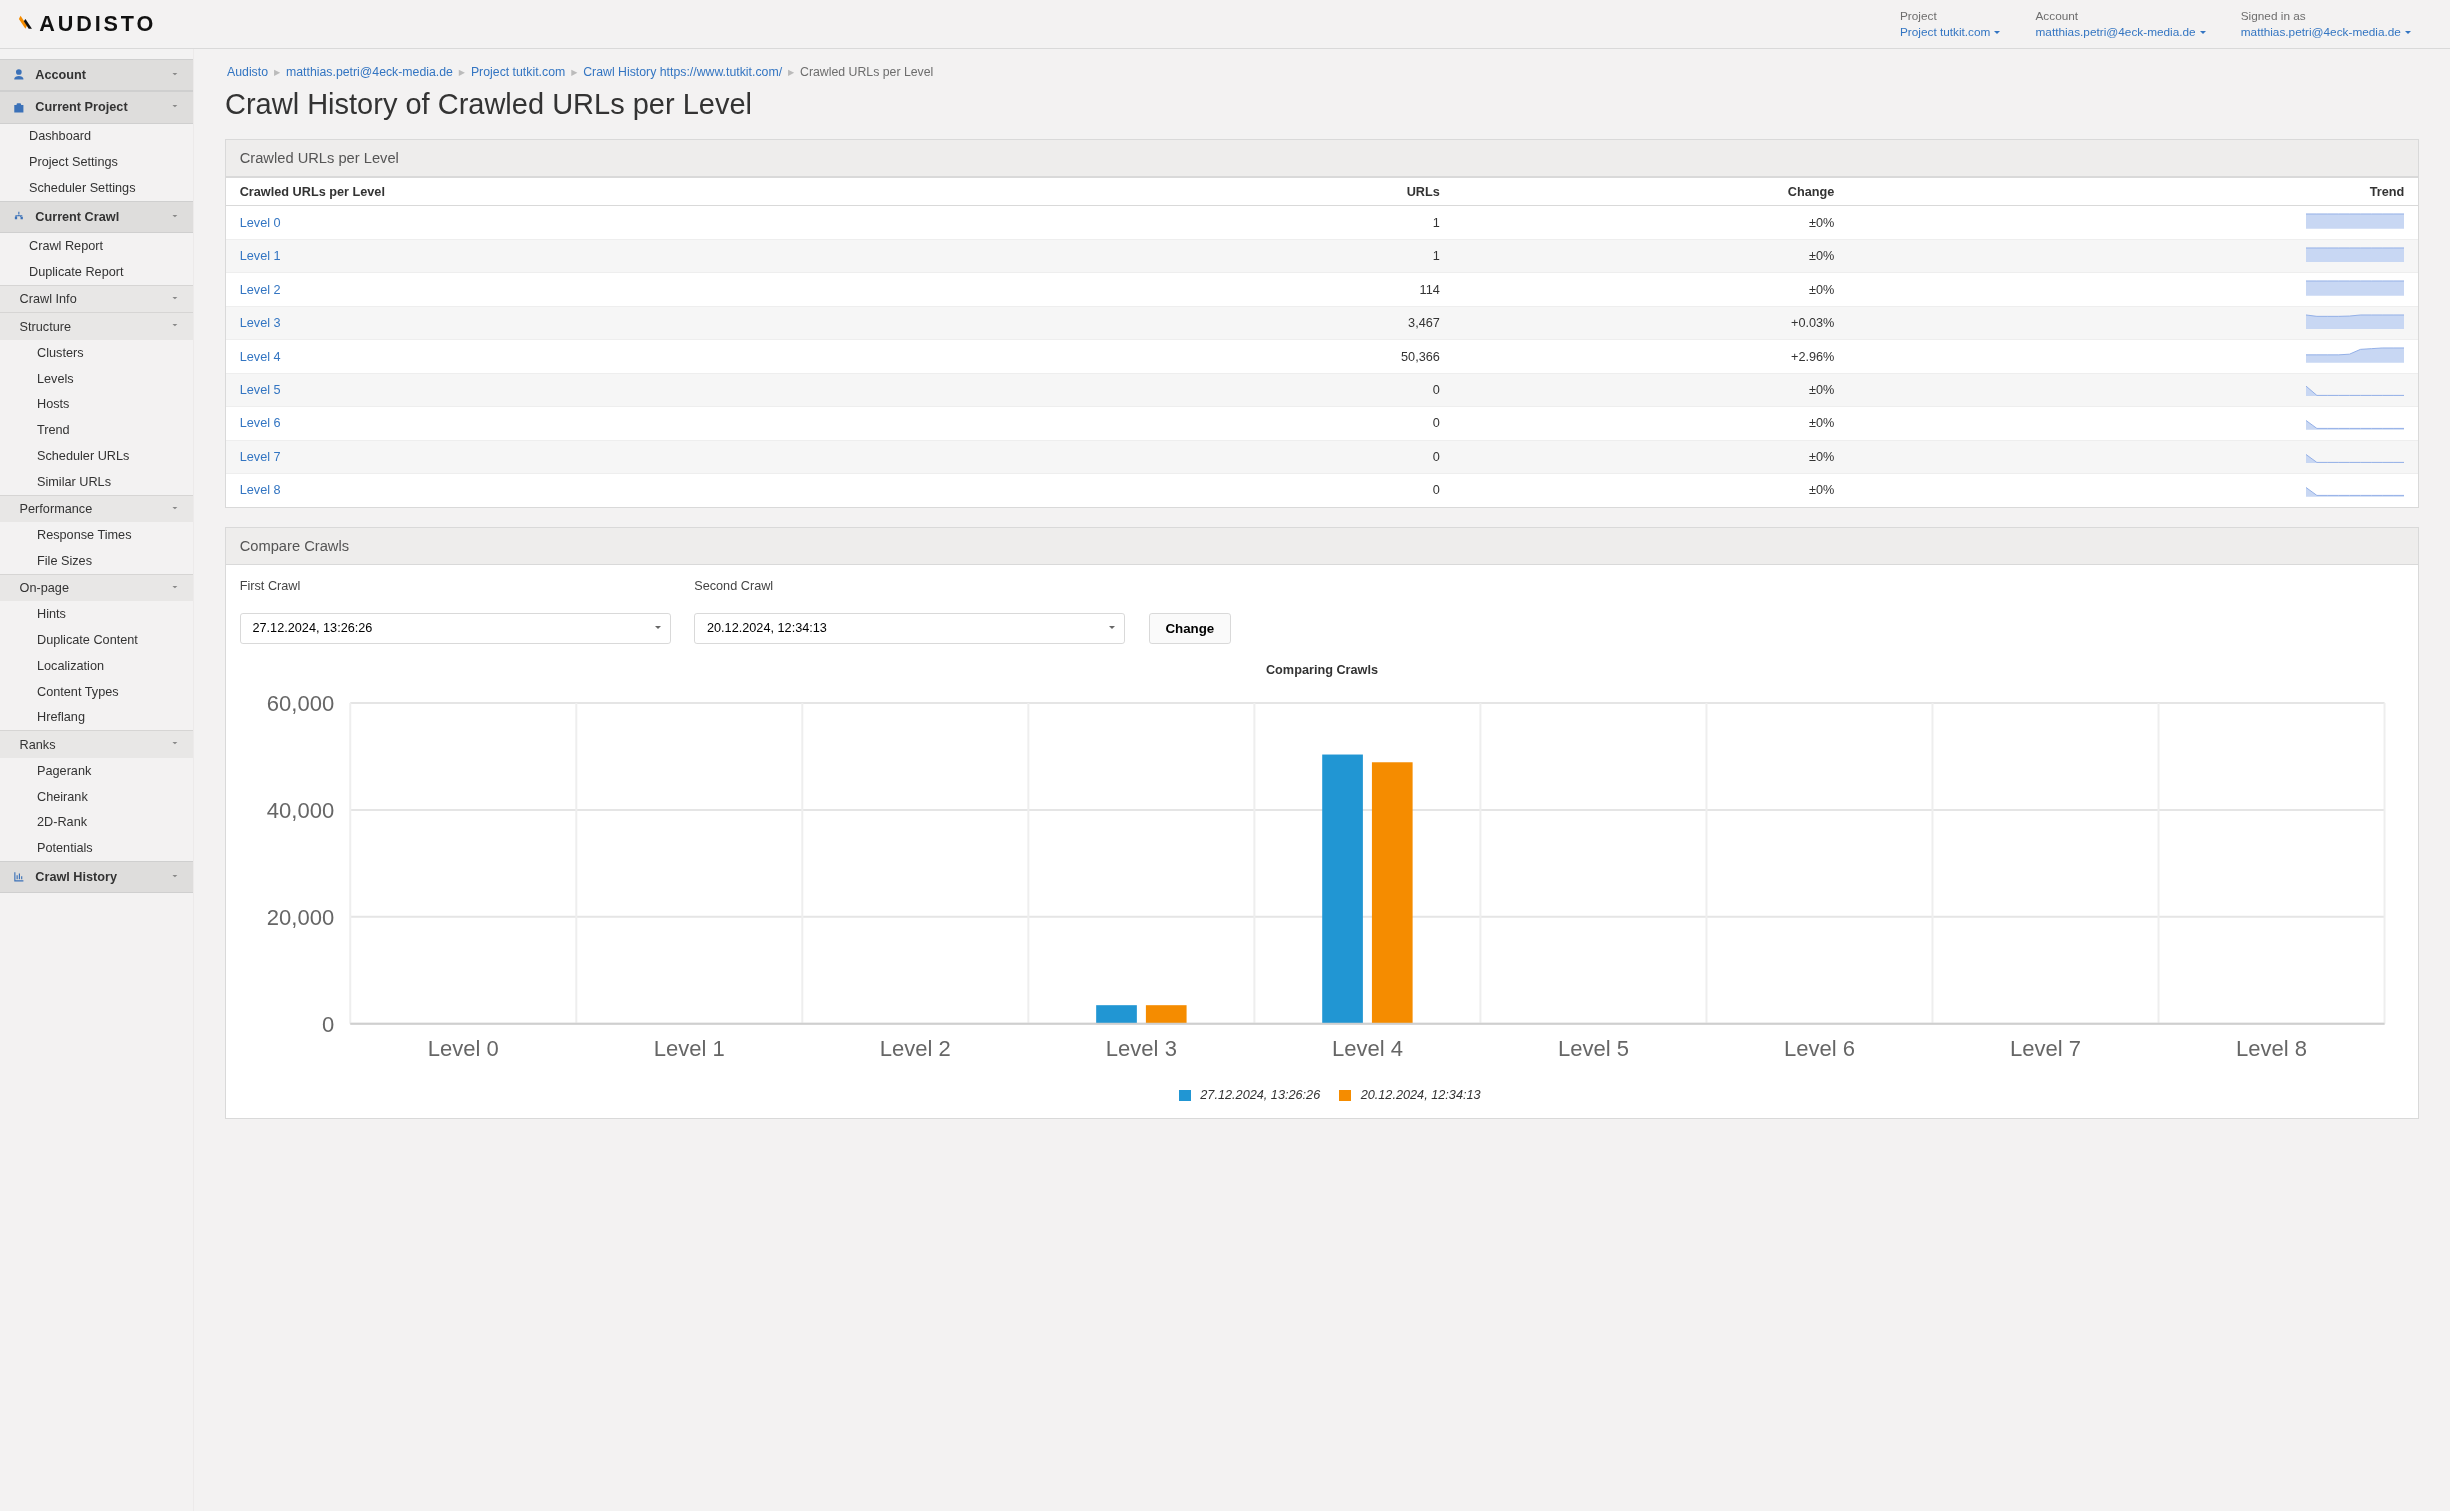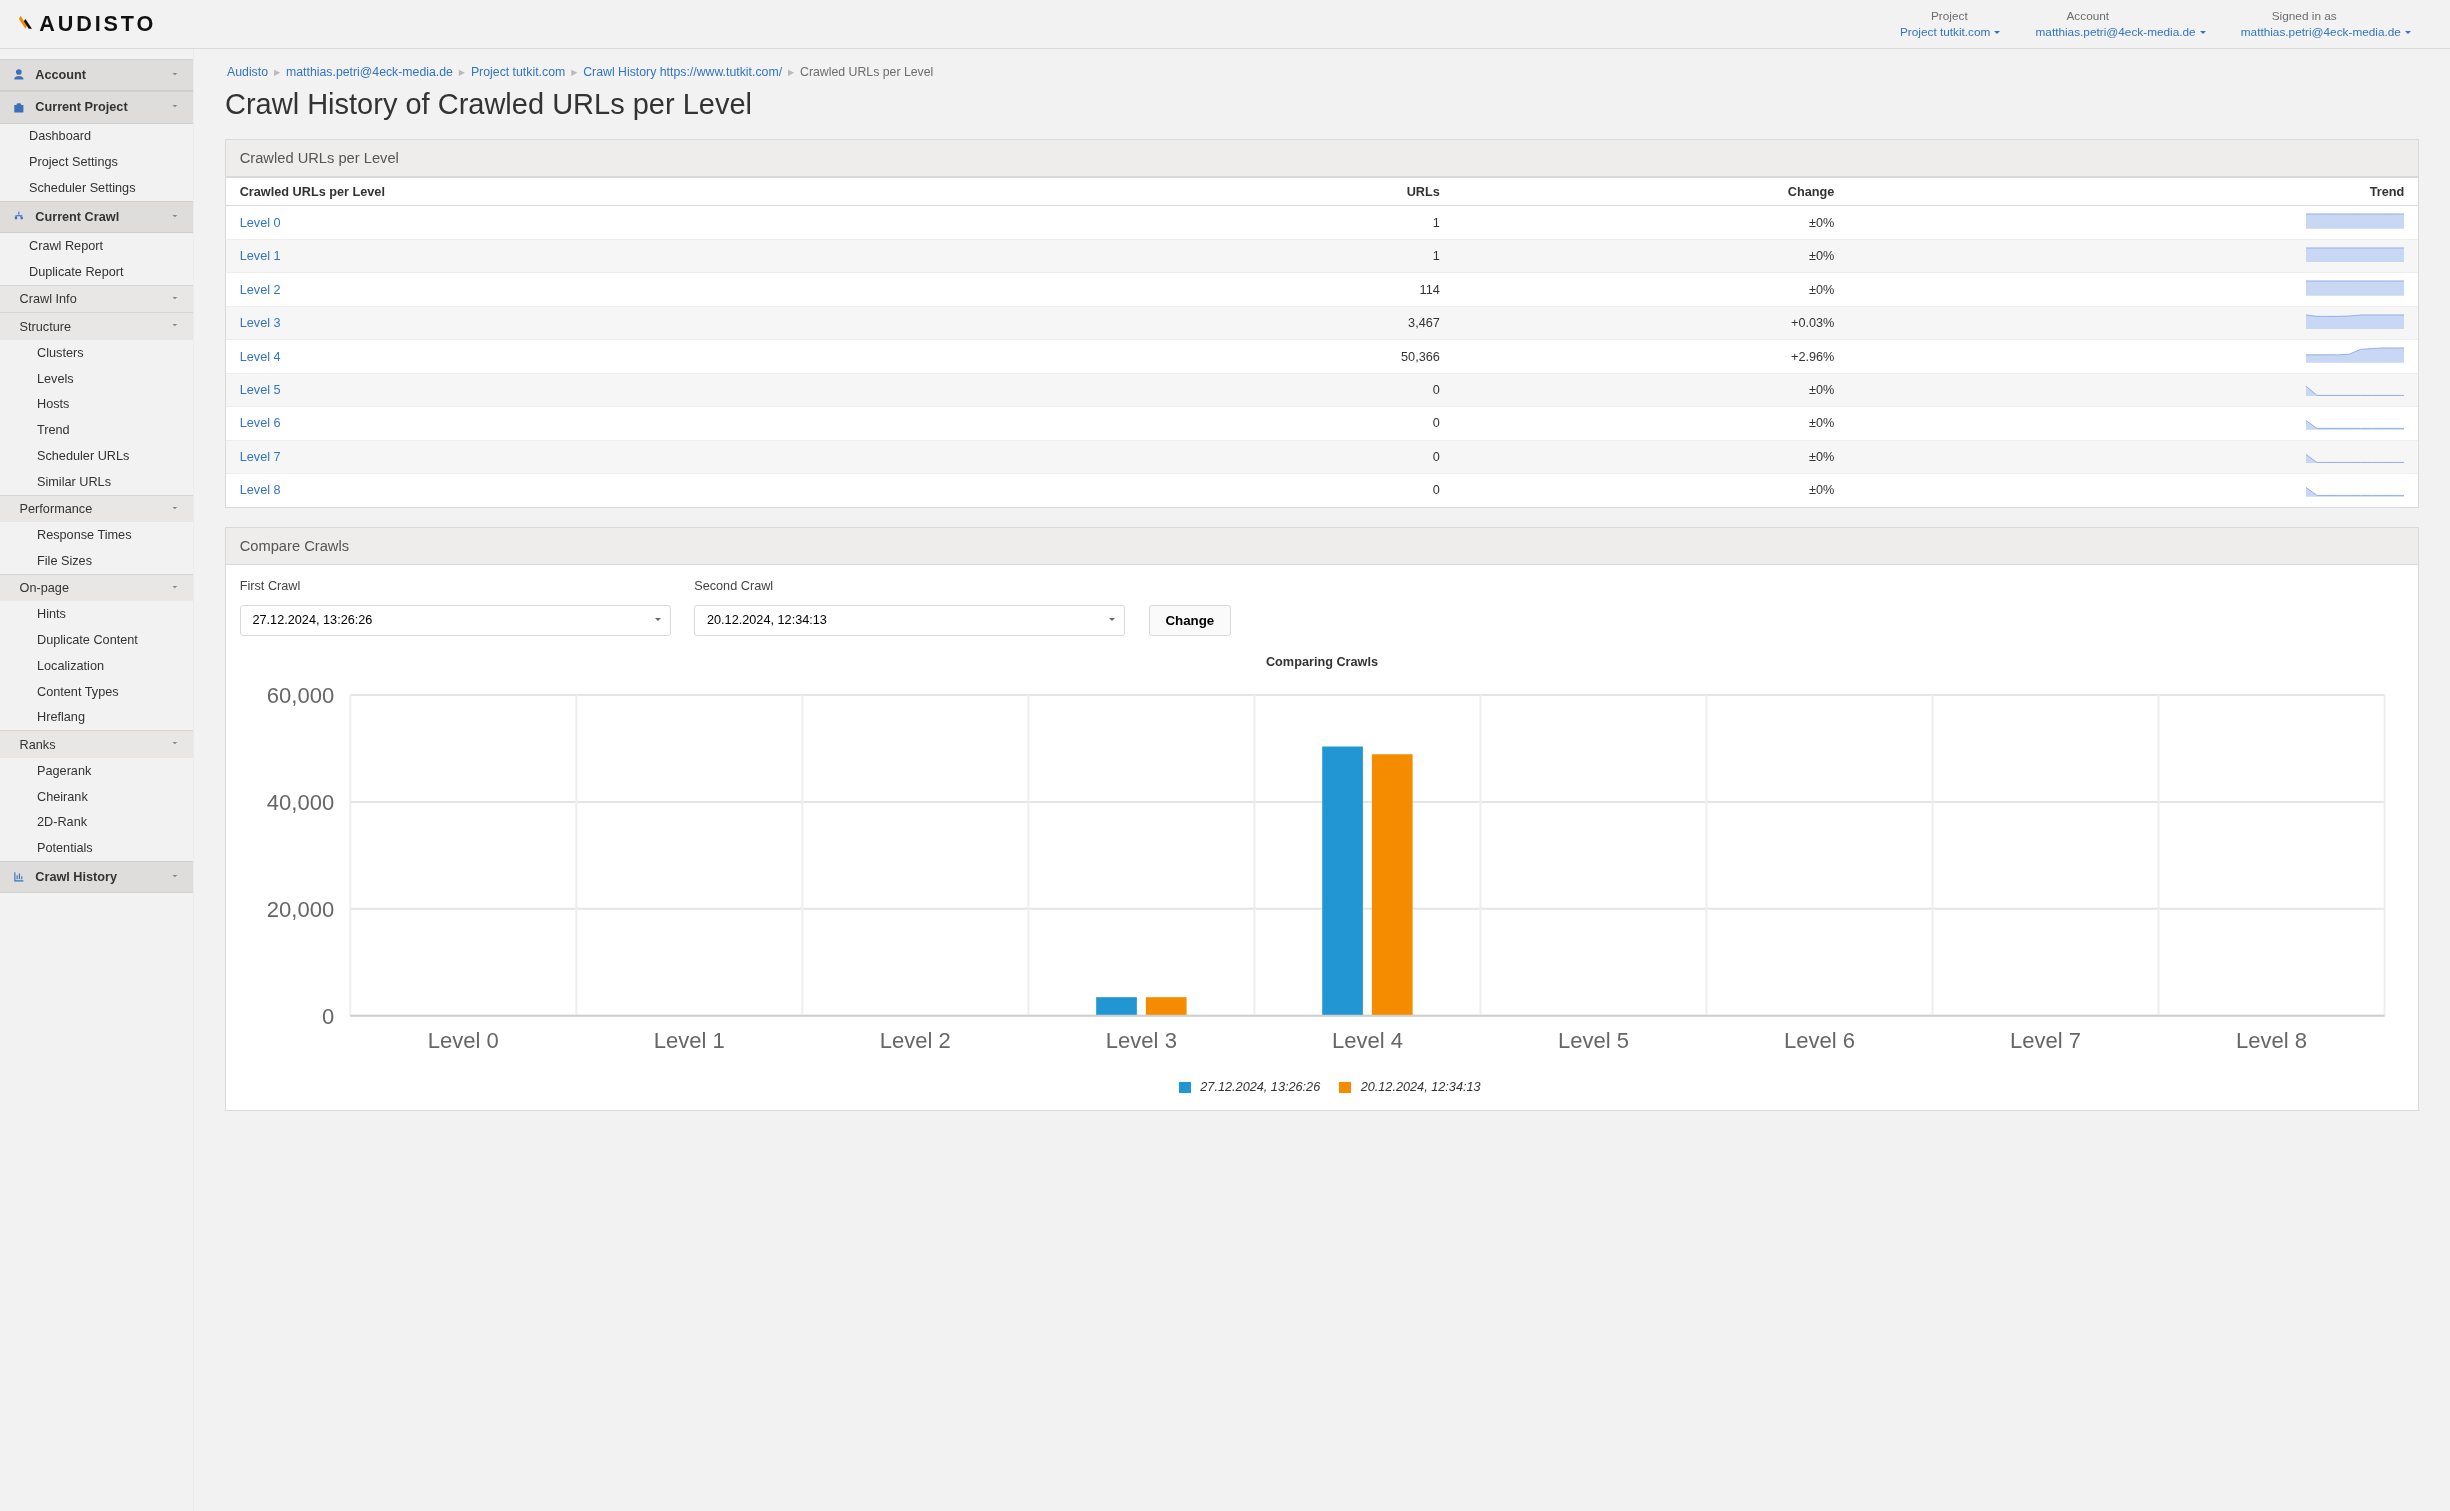--- a/index.html
+++ b/index.html
@@ -31,21 +31,21 @@
     align-items: stretch;
     background: var(--bg);
     border-bottom: 1px solid var(--border);
     height: 49px;
     padding: 0 21.6px 0 13.7px;
   }
   .logo { display: flex; align-items: center; font-size: 21.6px; font-weight: 700; letter-spacing: 2.9px; color:#111; }
   .logo svg { width: 19.6px; height: 19.6px; margin-right: 5.9px; }
   .topbar-spacer { flex: 1; }
   .topsel { display: flex; flex-direction: column; justify-content: center; padding: 0 17.6px; font-size: 11.8px; }
-  .topsel .lbl { color: var(--muted); margin-bottom: 2px; margin-left: 31px; }
+  .topsel .lbl { color: var(--muted); margin-bottom: 2px; }
   .topsel .val { color: var(--link); cursor: pointer; }
   .caret-down { display:inline-block; width:0; height:0; border-left:3.9px solid transparent; border-right:3.9px solid transparent; border-top:3.9px solid currentColor; margin-left:3.9px; vertical-align: middle; }
   
   .app { display: flex; min-height: calc(100vh - 49px); }
   .sidebar { width: 194px; flex: 0 0 194px; background: var(--bg); padding: 9.8px 0 19.6px 0; border-right:1px solid #eceaea;}
   .main { flex: 1; padding: 9.8px 31px 39px 31px; background: var(--bg); }
   
   .sb-h { display:flex; align-items:center; padding: 7.8px 11.8px; font-weight:700; background: var(--sidebar-head); border-top:1px solid #cfcfcf; border-bottom:1px solid #cfcfcf; cursor:pointer; }
   .sb-h .ico { width:13.7px; color:#3b71b8; margin-right:9.8px; display:flex; align-items:center; }
   .sb-h .chev { margin-left:auto; color:#888; }
@@ -73,21 +73,21 @@
   table.data tr:nth-child(even) td { background: var(--row-alt); }
   table.data td a { color: var(--link); text-decoration: none; }
   .spark { width:98px; height:15.7px; }
   .col-name  { width: 38%; }
   .col-urls  { width: 18%; }
   .col-change{ width: 18%; }
   .col-trend { width: 26%; text-align:right; }
   
   .compare-row { display:flex; gap: 23.5px; align-items:flex-end; padding: 13.7px 13.7px 9.8px 13.7px; }
   .compare-block { flex:1; max-width: 431px; }
-  .compare-block .lbl { font-size: 12.7px; margin-bottom: 12px; color:#444; }
+  .compare-block .lbl { font-size: 12.7px; margin-bottom: 20px; color:#444; }
   .select-like { position:relative; }
   .select-like select {
     width:100%; height:31px; padding: 3.9px 27.4px 3.9px 11.8px; font-size:12.7px;
     border:1px solid var(--border); background:#fff; appearance:none; -webkit-appearance:none;
     border-radius:2.9px;
   }
   .select-like .caret-down { position:absolute; right:9.8px; top:13.7px; color:#666; pointer-events:none; }
   .btn { height:31px; padding: 0 15.7px; background:#fafafa; border:1px solid var(--border); border-radius:2.9px; font-weight:700; cursor:pointer; }
   
   .chart-wrap { padding: 3.9px 13.7px 9.8px 13.7px; }

